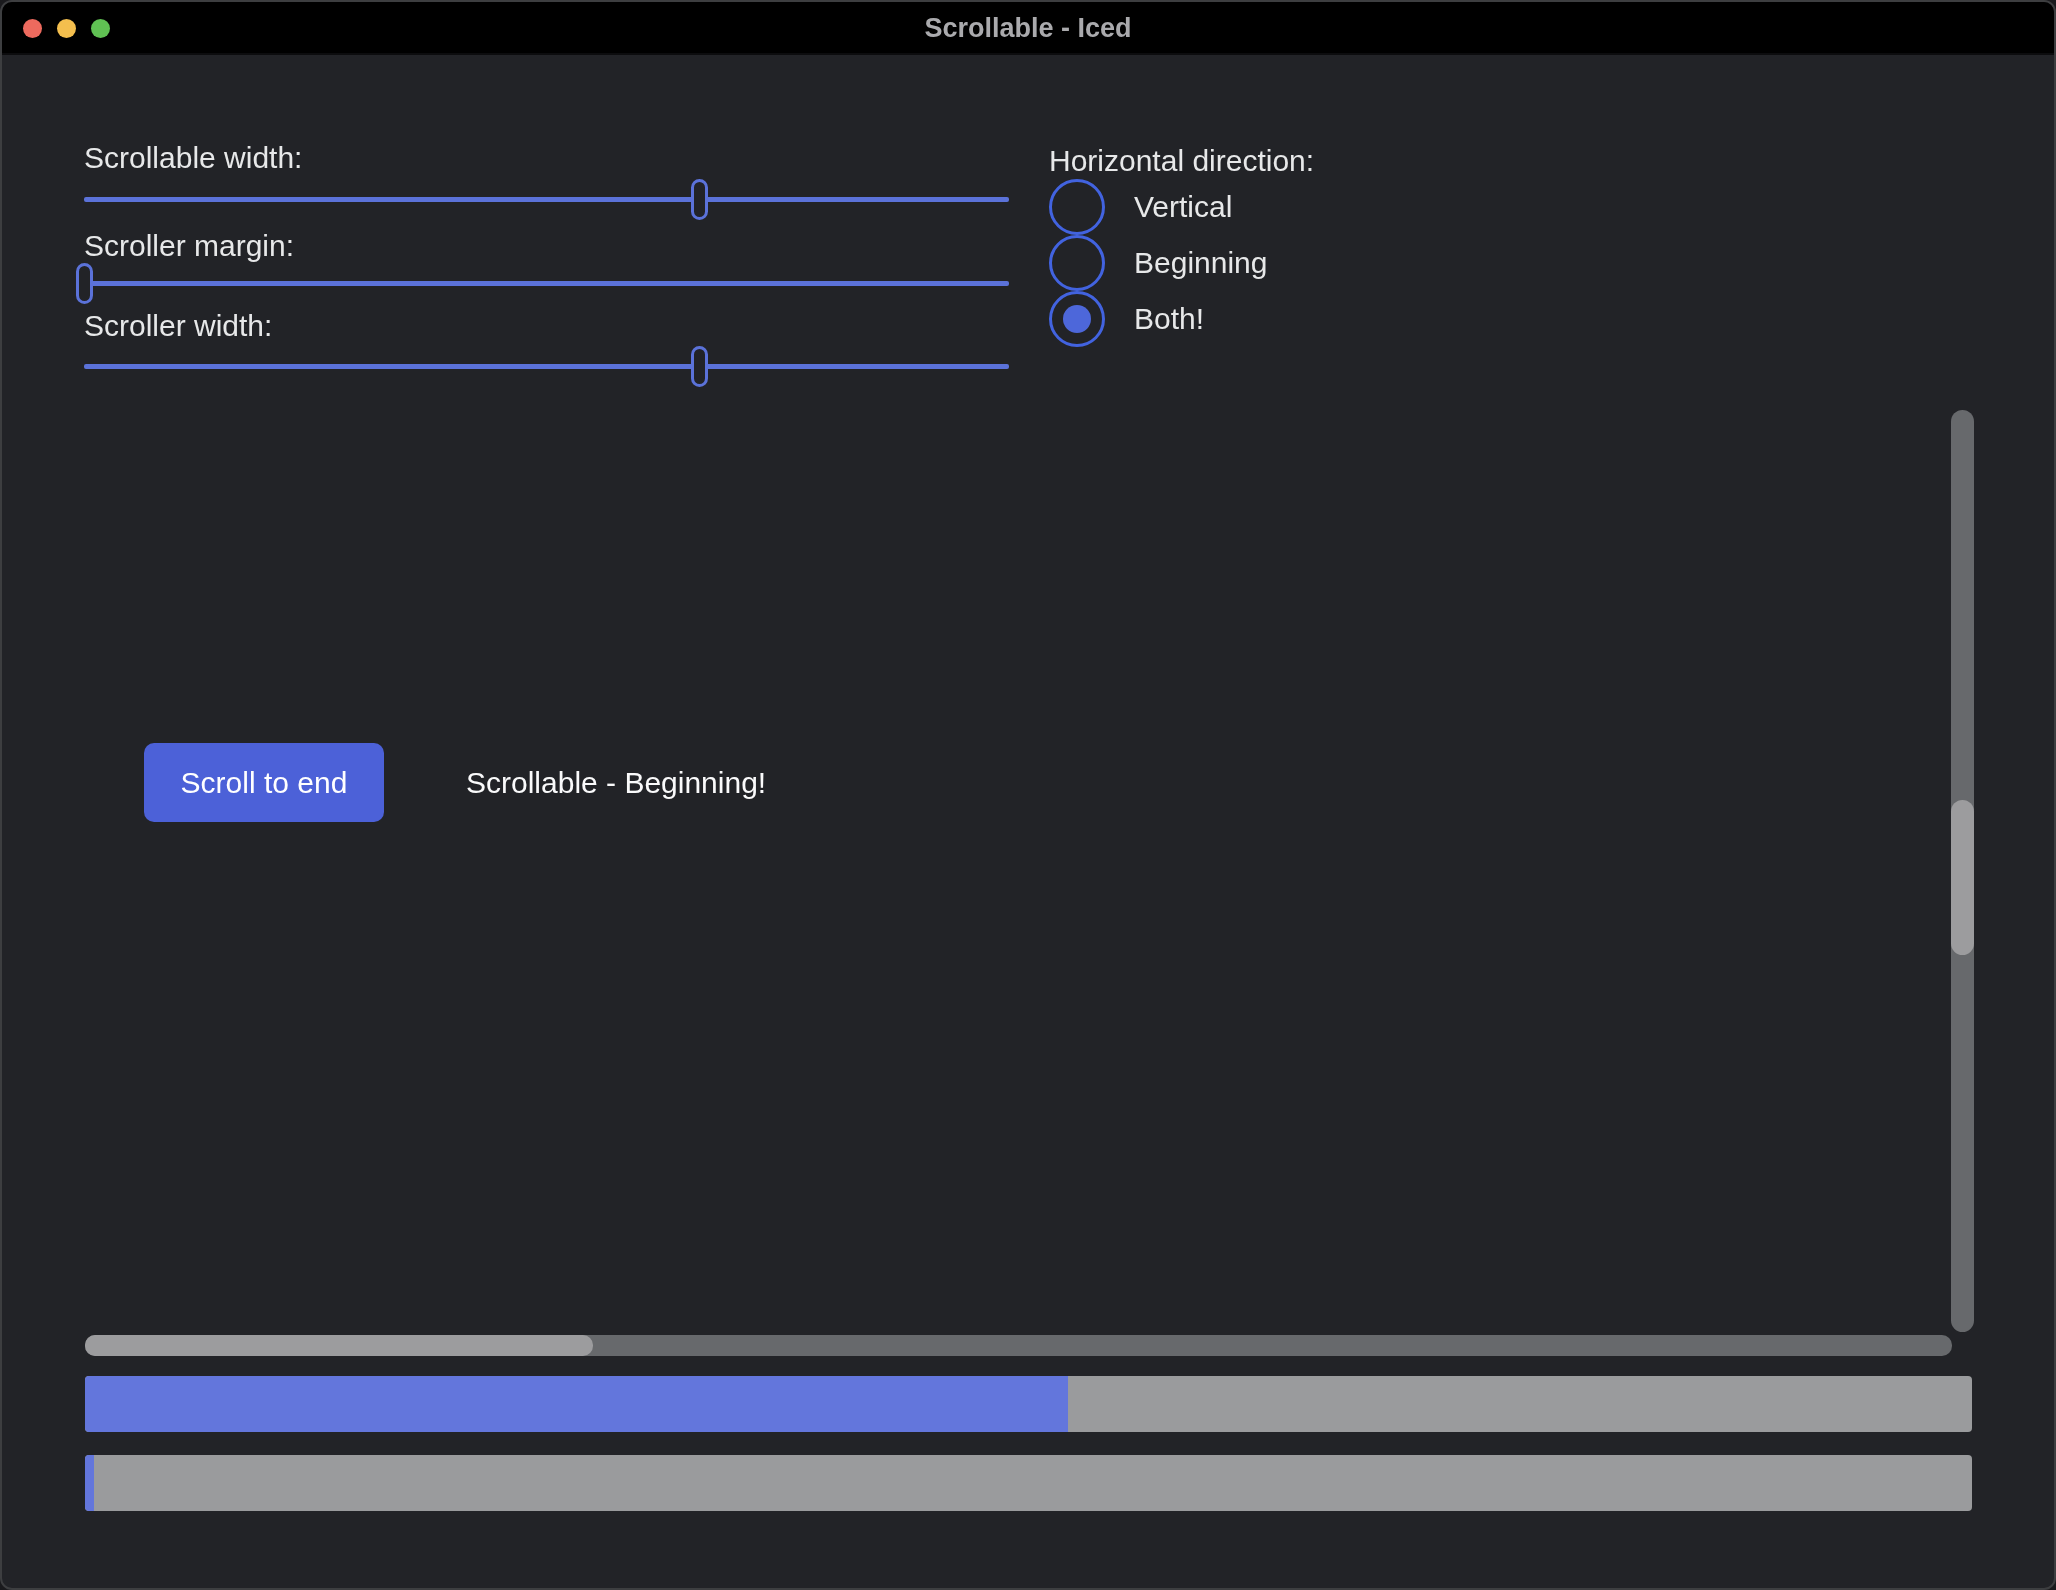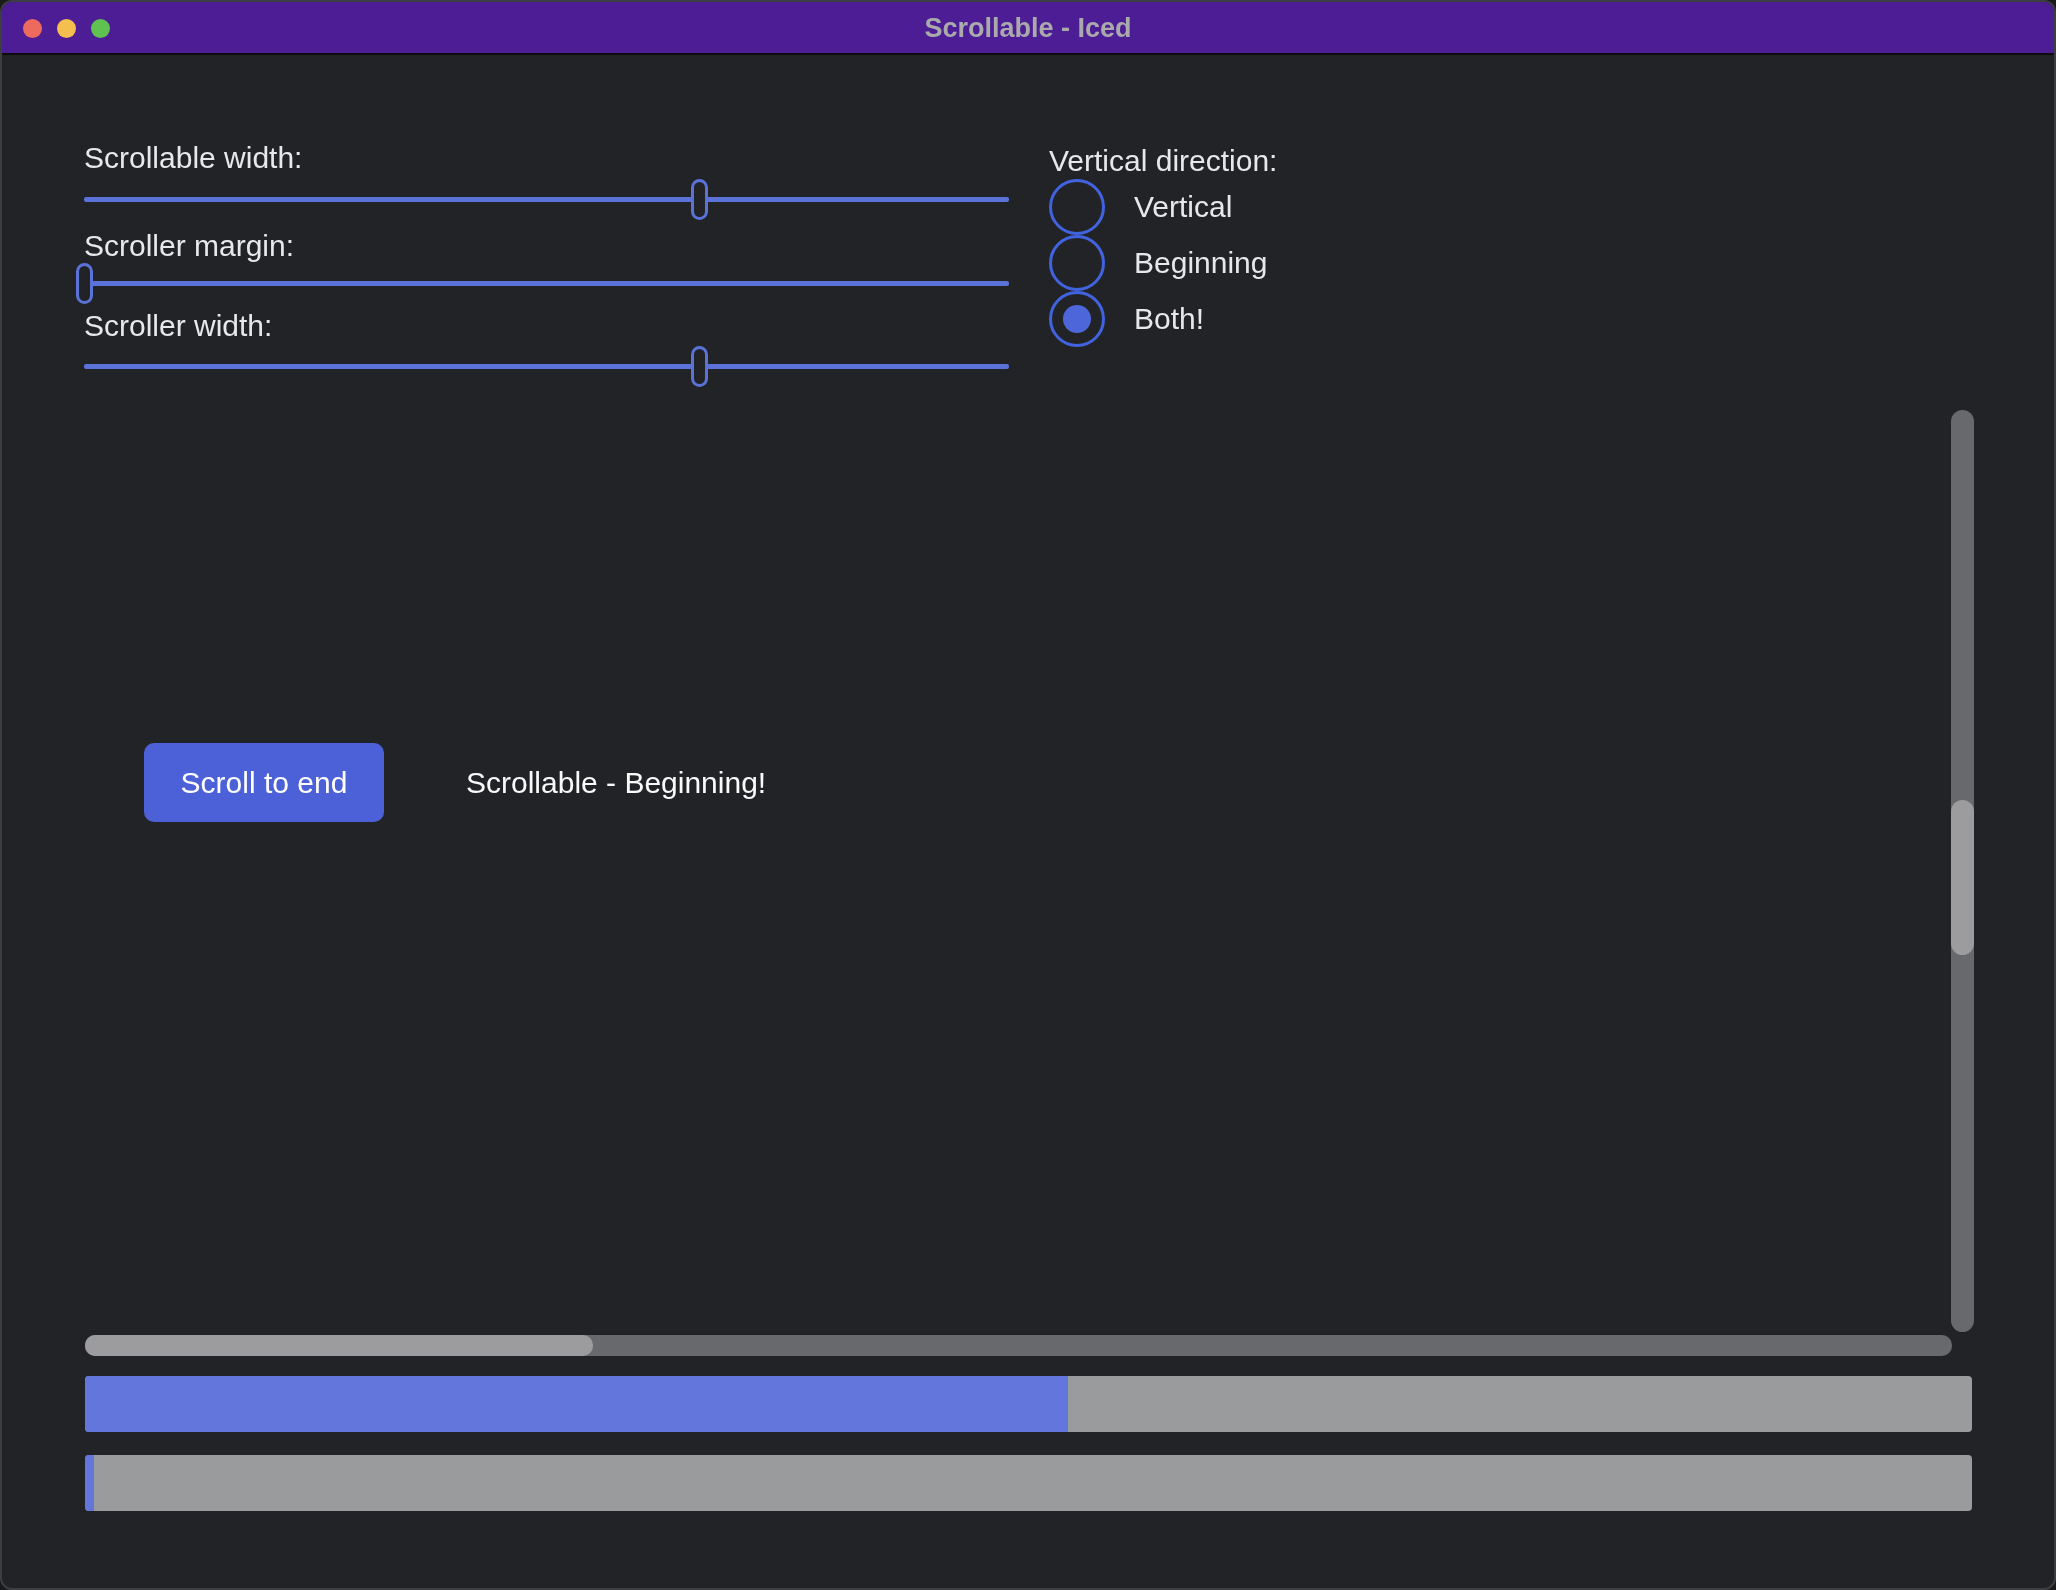--- a/index.html
+++ b/index.html
@@ -4,21 +4,21 @@
 <style>
   html,body{margin:0;padding:0;background:#1a1a1d;}
   *{box-sizing:border-box;font-family:"Liberation Sans","DejaVu Sans",sans-serif;}
   .window{
     position:relative;width:2056px;height:1590px;
     background:#222327;border:2px solid #3d3e40;border-radius:12px;overflow:hidden;
   }
   
   .titlebar{
     position:absolute;left:0;top:0;width:100%;height:53px;
-    background:#4c1d95;border-bottom:2px solid #0c0c0e;
+    background:#000000;border-bottom:2px solid #0c0c0e;
   }
   .title{
     position:absolute;left:0;top:0;width:100%;height:53px;line-height:53px;
     text-align:center;font-size:27px;font-weight:bold;color:#aaaaad;
   }
   .lights{position:absolute;left:21px;top:17px;display:flex;gap:15px;}
   .light{width:19px;height:19px;border-radius:50%;}
   .light.red{background:#ed6a5e;}
   .light.yellow{background:#f4bf4e;}
   .light.green{background:#60c153;}
@@ -84,21 +84,21 @@
     <div class="track"></div>
     <div class="handle" style="left: calc(0% - 8.5px);"></div>
   </div>
 
   <div class="lbl" style="left:82px;top:306px;">Scroller width:</div>
   <div class="slider" style="top:344px;">
     <div class="track"></div>
     <div class="handle" style="left: calc(66.5% - 8.5px);"></div>
   </div>
 
-  <div class="lbl" style="left:1047px;top:141px;">Vertical direction:</div>
+  <div class="lbl" style="left:1047px;top:141px;">Horizontal direction:</div>
 
   <div class="radio-row" style="top:177px;">
     <div class="radio-circle">
       <div class="radio-dot"></div>
     </div>
     <div class="radio-label">Vertical</div>
   </div>
 
   <div class="radio-row" style="top:233px;">
     <div class="radio-circle">

